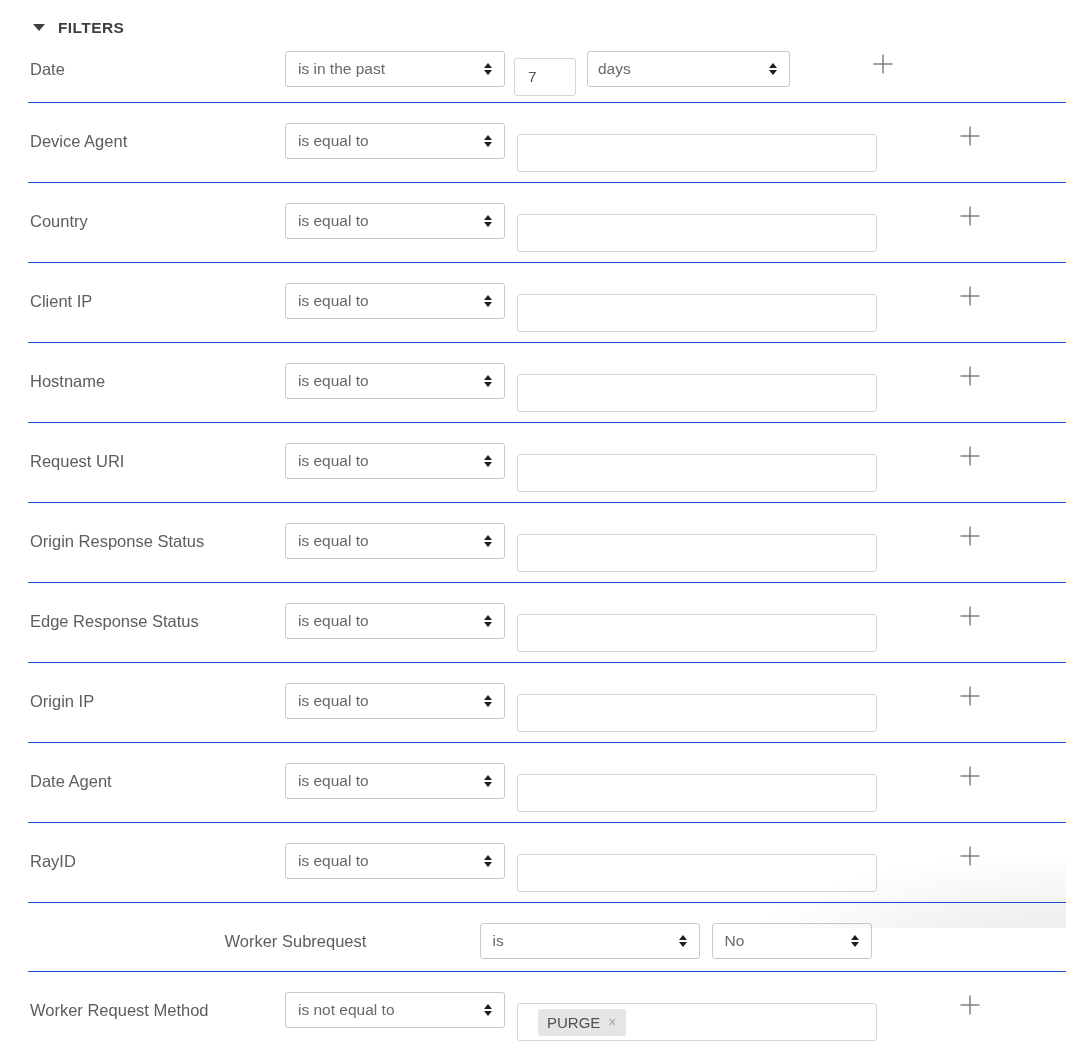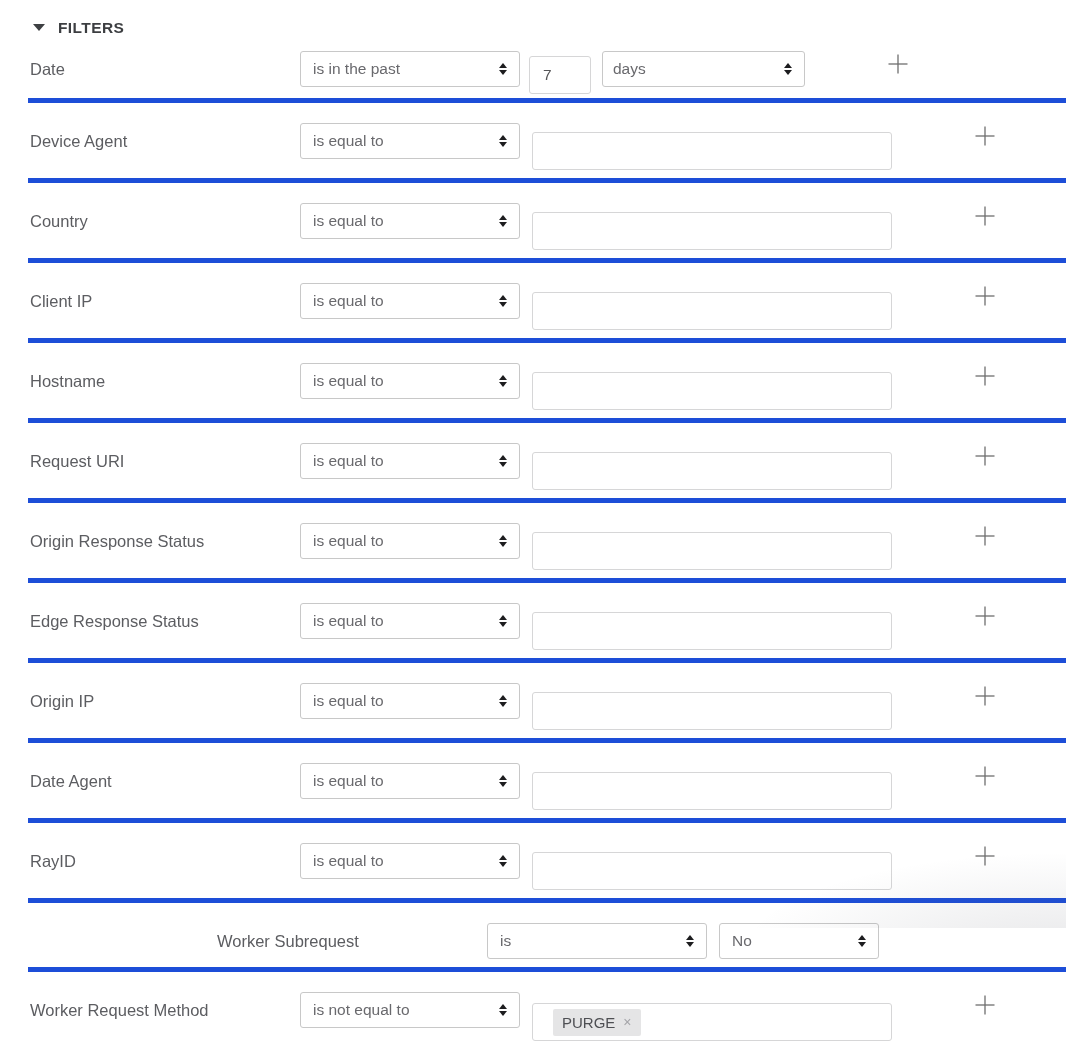--- a/index.html
+++ b/index.html
@@ -40,21 +40,21 @@
     color: #3c3e41;
   }
 
   
   .rows { }
   .row {
     box-sizing: border-box;
     height: 80px;
     margin-left: 28px;
     padding: 20px 0 0 2px;
-    border-bottom: 5px solid #1d4ed8;
+    border-bottom: 1px solid #1d4ed8;
     display: flex;
     align-items: flex-start;
   }
   .row:first-child { height: 63px; padding-top: 11px; }
   .row:nth-child(12) { height: 69px; justify-content: center; }
   .row:last-child { border-bottom: none; }
 
   .row-label {
     width: 255px;
     flex: 0 0 255px;
@@ -72,21 +72,20 @@
     background: #ffffff;
     border: 1px solid #c8c8c8;
     border-radius: 3px;
     font-size: 15.5px;
     color: #69696d;
     line-height: 34px;
     padding: 0 32px 0 12px;
     cursor: pointer;
     white-space: nowrap;
     overflow: hidden;
-    margin-left: 15px;
   }
   .select.operator { width: 220px; flex: 0 0 220px; }
   .select.unit     { width: 203px; margin-left: 11px; padding-left: 10px; }
   .select.value    { width: 160px; margin-left: 12px; }
   .stepper {
     position: absolute;
     right: 12px;
     top: 50%;
     transform: translateY(-50%);
   }

